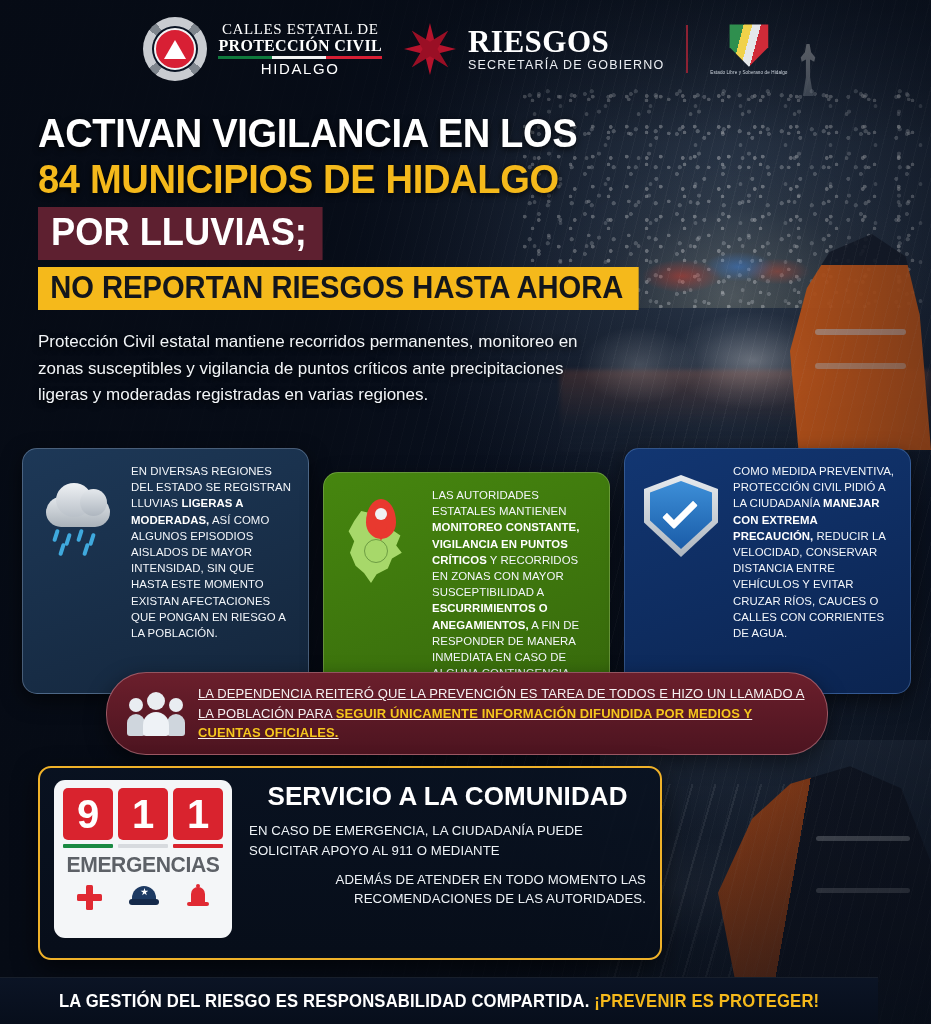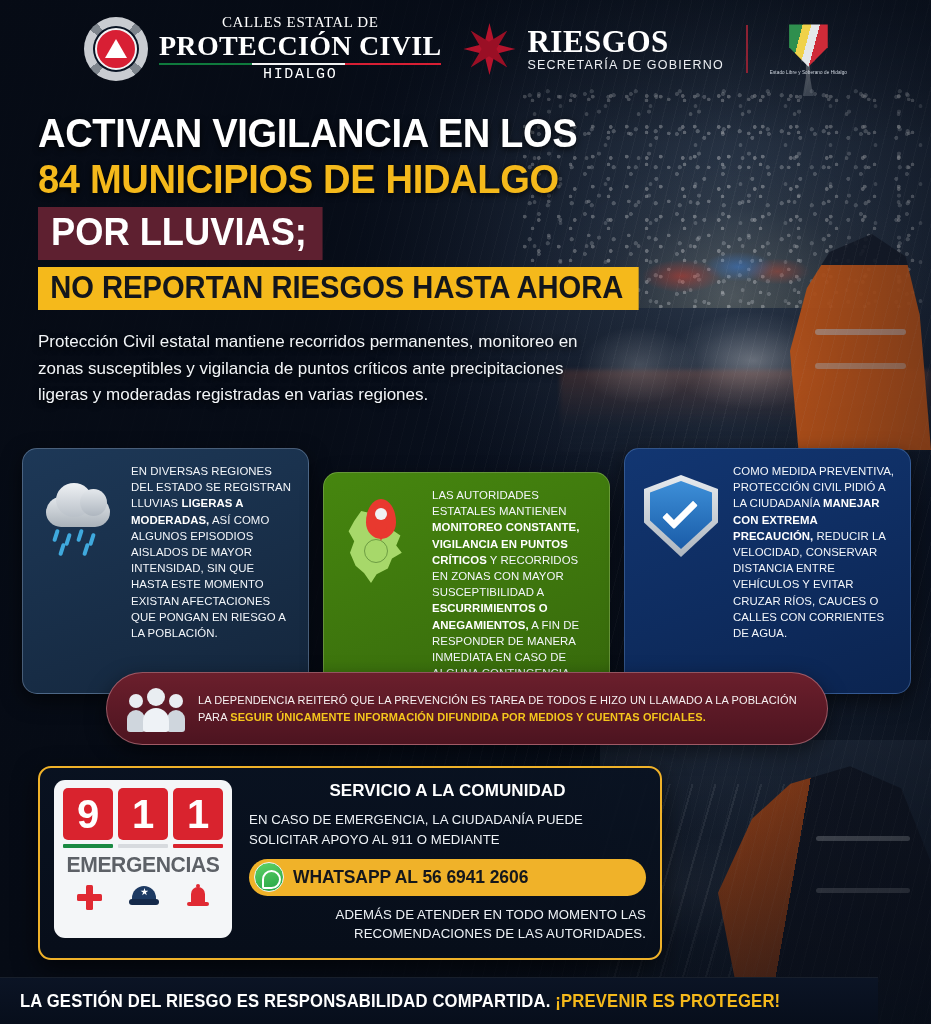--- a/index.html
+++ b/index.html
@@ -129,23 +129,23 @@
       #c9ccd1 40% 60%, #7e858d 60% 65%, #c9ccd1 65% 85%, #7e858d 85% 90%, #c9ccd1 90% 100%);
   }
   .pc-ring::after{ content:""; position:absolute; inset:9px; border-radius:50%; background:#0a1424; }
   .pc-core{
     position:absolute; left:11px; top:11px; width:42px; height:42px; border-radius:50%;
     background:#d81f34; border:2.5px solid #f2f3f5; display:flex; align-items:center; justify-content:center;
   }
   .pc-tri{ width:0; height:0; border-left:11px solid transparent; border-right:11px solid transparent; border-bottom:19px solid #fff; }
   .pc-words{ line-height:1.08; text-align:center; }
   .pc-l1{ font-family:"Liberation Serif", serif; font-size:15px; letter-spacing:.6px; color:#fff; }
-  .pc-l2{ font-family:"Liberation Serif", serif; font-size:28px; font-weight:700; letter-spacing:.3px; color:#fff; }
+  .pc-l2{ font-family:"Liberation Serif", serif; font-size:16px; font-weight:700; letter-spacing:.3px; color:#fff; }
   .pc-rule{ height:2.5px; margin:2px 0 2px; background:linear-gradient(90deg,#0f7a3d 0 33%,#f2f2f2 33% 66%,#d81f34 66% 100%); }
-  .pc-l3{ font-family:Liberation Mono, monospace; font-size:15px; letter-spacing:1.6px; color:#fff; }
+  .pc-l3{ font-family:Liberation Sans, sans-serif; font-size:15px; letter-spacing:1.6px; color:#fff; }
 
   .gob-logo{ display:flex; align-items:center; gap:12px; }
   .gob-star{ width:52px; height:52px; position:relative; }
   .gob-star i{ position:absolute; inset:0; background:#b5132c;
     clip-path:polygon(50% 0,60% 40%,100% 50%,60% 60%,50% 100%,40% 60%,0 50%,40% 40%); }
   .gob-star i:nth-child(2){ transform:rotate(45deg); background:#9a0f25; }
   .gob-words{ line-height:1.06; }
   .gob-l1{ font-family:"Liberation Serif", serif; font-size:31px; font-weight:700; letter-spacing:.5px; color:#fff; }
   .gob-l2{ font-size:12.5px; letter-spacing:1.2px; color:#eceff3; }
   .gob-div{ width:2px; height:48px; background:#8d2233; }
@@ -237,21 +237,21 @@
   .pill{
     position:absolute; left:106px; top:672px; width:722px; min-height:73px; z-index:8;
     background:linear-gradient(180deg,#6b1f2c,#4d1420);
     border:1.5px solid rgba(215,150,160,.5); border-radius:40px;
     display:flex; align-items:center; gap:13px; padding:11px 22px 11px 20px;
     box-shadow:0 7px 20px rgba(0,0,0,.5);
   }
   .ic-people{ position:relative; flex:0 0 auto; width:58px; height:46px; }
   .ic-people .hd{ position:absolute; border-radius:50%; background:#e9edf1; }
   .ic-people .bd{ position:absolute; background:#cfd6dd; }
-  .pill-txt{ font-size:11px; line-height:1.5; letter-spacing:.12px; color:#f6f0f1; text-transform:uppercase; }
+  .pill-txt{ font-size:13px; line-height:1.5; letter-spacing:.12px; color:#f6f0f1; text-transform:uppercase;text-decoration:underline; }
   .pill-txt b{ color:#f5c61d; font-weight:700; }
 
   
   .combox{
     position:absolute; left:38px; top:766px; width:624px; height:194px; z-index:8;
     background:linear-gradient(180deg, rgba(9,18,33,.93), rgba(7,14,26,.93));
     border:2px solid #f0b229; border-radius:13px;
     display:flex; align-items:flex-start; gap:17px; padding:12px 14px;
     box-shadow:0 8px 24px rgba(0,0,0,.6);
   }
@@ -267,40 +267,40 @@
   .l9-stripes i{ flex:1; height:4px; border-radius:1px; }
   .l9-emg{ margin-top:4px; text-align:center; font-size:22px; font-weight:700;
     letter-spacing:-.4px; color:#5d6167; transform:scaleX(.96); }
   .l9-icons{ margin-top:6px; display:flex; justify-content:space-around; align-items:center; }
   .ic-cross{ position:relative; width:25px; height:25px; }
   .ic-cross i{ position:absolute; background:#e02a33; border-radius:1.5px; }
   .ic-cap{ position:relative; width:30px; height:22px; }
   .ic-bell{ position:relative; width:22px; height:26px; }
 
   .com-right{ flex:1; padding-top:1px; }
-  .com-title{ text-align:center; font-size:17px; font-weight:700; color:#fff; letter-spacing:.1px; }
+  .com-title{ text-align:center; font-size:26px; font-weight:700; color:#fff; letter-spacing:.1px; }
   .com-p{ margin-top:9px; font-size:13.2px; line-height:1.5; color:#eef2f6; text-transform:uppercase; letter-spacing:.1px; }
   .wa-btn{
     margin-top:9px; height:37px; background:#f0b229; border-radius:19px;
     display:flex; align-items:center; gap:9px; padding:0 15px 0 5px;
   }
   .wa-ic{ flex:0 0 auto; width:30px; height:30px; border-radius:50%;
     background:linear-gradient(160deg,#5fd367,#25a243); position:relative;
     border:1.5px solid #f2f5f6; }
   .wa-ic::after{ content:""; position:absolute; left:7px; top:7px; width:15px; height:15px;
     border:2.6px solid #fff; border-radius:50% 50% 50% 10%; }
   .wa-txt{ font-size:17.5px; font-weight:700; color:#14171c; letter-spacing:-.1px; }
   .com-p2{ margin-top:9px; font-size:13.2px; line-height:1.5; color:#eef2f6; text-transform:uppercase; letter-spacing:.1px;text-align:right; }
 
   
   .footer{
     position:absolute; left:0; bottom:0; width:878px; height:47px; z-index:9;
     background:linear-gradient(180deg,#0b1425,#070e1b);
     border-top:1px solid rgba(255,255,255,.07);
-    display:flex; align-items:center; justify-content:flex-start;
+    display:flex; align-items:center; justify-content:center;
   }
   .f-txt{ font-size:17.5px; font-weight:700; color:#fff; letter-spacing:.2px; transform:scaleX(.95); }
   .f-txt b{ color:#f5b91b; }
 </style>
 </head>
 <body>
 
 <div id="stage">
 
   <div class="bg-base"></div>
@@ -442,24 +442,20 @@
           <div style="position:absolute;left:4px;top:3px;width:14px;height:16px;border-radius:8px 8px 2px 2px;background:#e02a33"></div>
           <div style="position:absolute;left:0;top:18px;width:22px;height:4px;border-radius:2px;background:#e02a33"></div>
           <div style="position:absolute;left:9px;top:0;width:4px;height:4px;border-radius:50%;background:#e02a33"></div>
         </div>
       </div>
     </div>
 
     <div class="com-right">
       <div class="com-title">SERVICIO A LA COMUNIDAD</div>
       <div class="com-p">EN CASO DE EMERGENCIA, LA CIUDADANÍA PUEDE SOLICITAR APOYO AL 911 O MEDIANTE</div>
-      <div class="wa-btn">
-        <div class="wa-ic"></div>
-        <div class="wa-txt">WHATSAPP AL 56 6941 2606</div>
-      </div>
       <div class="com-p2">ADEMÁS DE ATENDER EN TODO MOMENTO LAS RECOMENDACIONES DE LAS AUTORIDADES.</div>
     </div>
 
   </div>
 
   <div class="footer">
     <div class="f-txt"><span>LA GESTIÓN DEL RIESGO ES RESPONSABILIDAD COMPARTIDA. </span><b>¡PREVENIR ES PROTEGER!</b></div>
   </div>
 
 </div>

